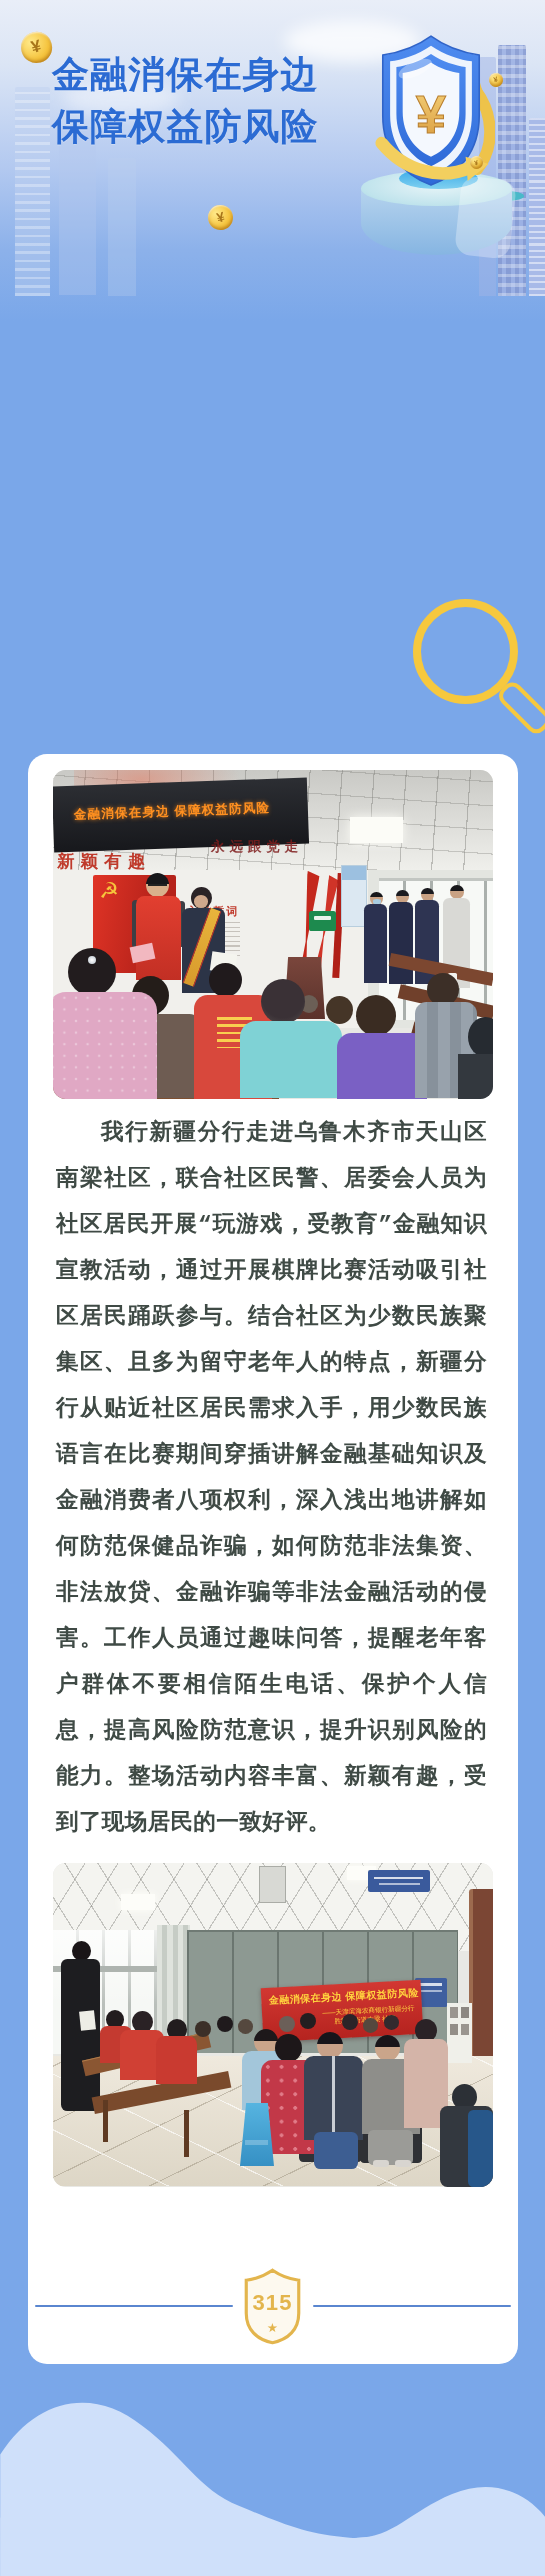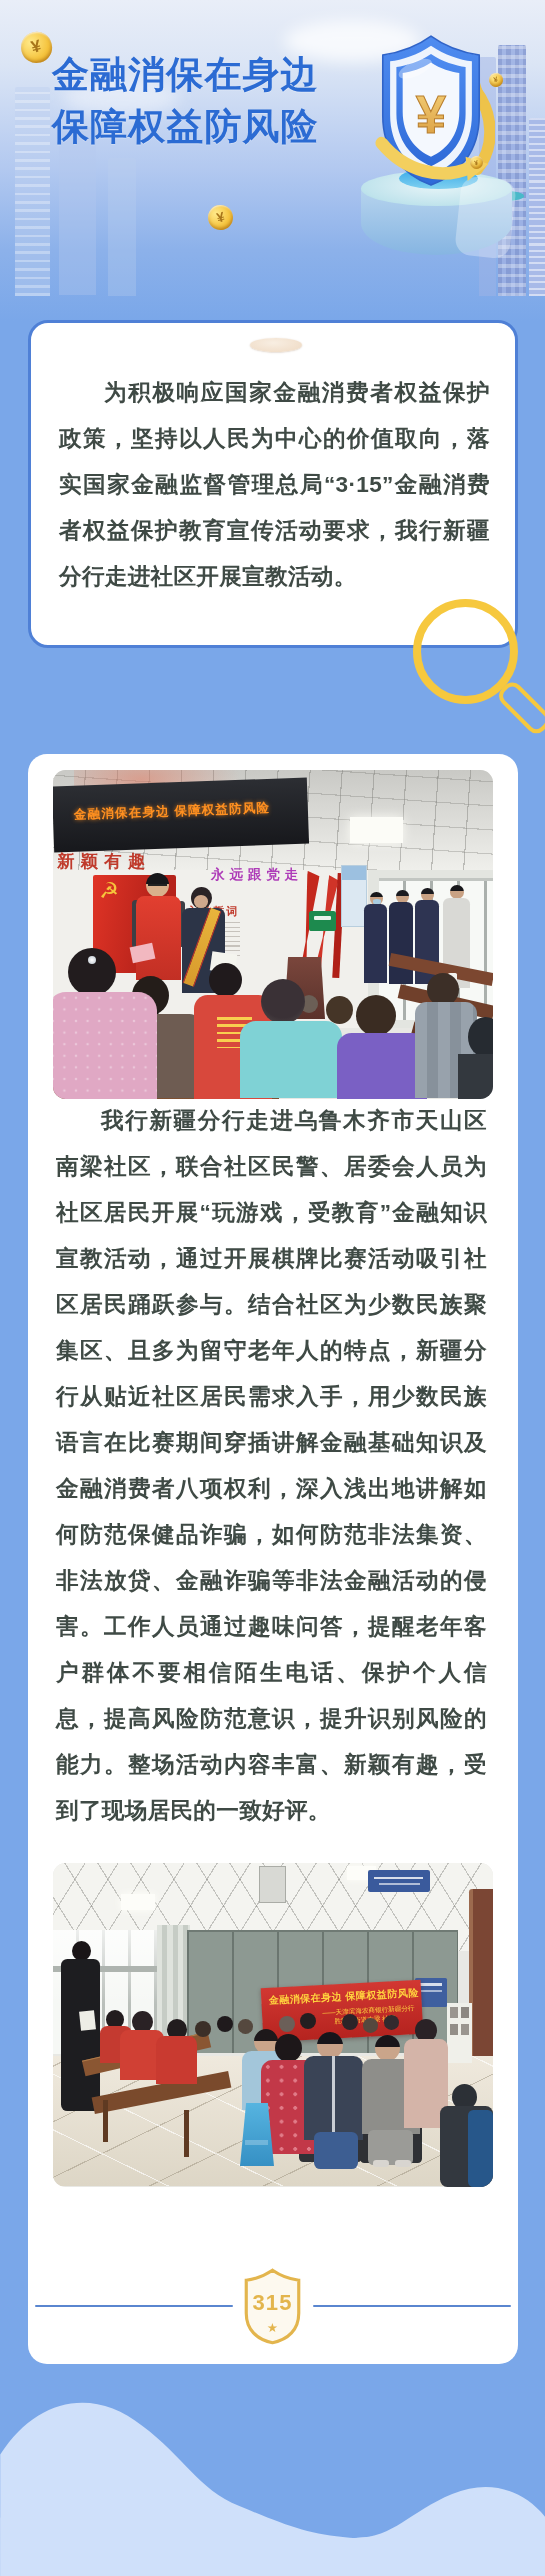--- a/index.html
+++ b/index.html
@@ -101,42 +101,38 @@
         <span>¥</span>
       </div>
     <div class="coin" style="left:470px;top:156px;width:12.6px;height:12.6px;font-size:6.8px;">
         <span>¥</span>
       </div>
 
     <h1 class="hero-title" style="top:54px;">金融消保在身边</h1>
     <h1 class="hero-title" style="top:106px;">保障权益防风险</h1>
   </div>
 
-  <section class="card intro">
-    <div class="tape"></div>
-    <p class="para" style="left:28px;top:47px;">为积极响应国家金融消费者权益保护政策，坚持以人民为中心的价值取向，落实国家金融监督管理总局“3·15”金融消费者权益保护教育宣传活动要求，我行新疆分行走进社区开展宣教活动。</p>
-  </section>
 
   <div class="mag-ring"></div>
   <div class="mag-handle"></div>
 
   <section class="card main">
 
     <div class="photo" style="top:16px;height:329px;">
       <div class="a" style="left:0;top:0;width:440px;height:102px;background-image:repeating-linear-gradient(94deg,rgba(125,125,120,.45) 0 1.1px,transparent 1.1px 32px),repeating-linear-gradient(4deg,rgba(125,125,120,.35) 0 1.1px,transparent 1.1px 24px),linear-gradient(180deg,#c9c9c5,#f0f0ec);"></div>
       <div class="a" style="left:21px;top:0;width:168px;height:47px;background:radial-gradient(ellipse at 40% 20%,rgba(225,120,95,.55),transparent 70%);"></div>
       <div class="a" style="left:297px;top:47px;width:53px;height:26px;background:#fcfcf7;box-shadow:0 0 11.6px rgba(255,255,250,.9);"></div>
       <div class="a" style="left:0;top:100px;width:440px;height:158px;background:#f1f0ec;"></div>
       <div class="a" style="left:315px;top:100px;width:125px;height:158px;background:#e3e5e0;"></div>
       <div class="a" style="left:326px;top:108px;width:115px;height:139px;background:repeating-linear-gradient(90deg,#f7f9f6 0 24px,#aab0ac 24px 27px);border-top:3.2px solid #c2c6c2;"></div>
       <div class="a" style="left:0;top:11.6px;width:255px;height:66px;background:linear-gradient(180deg,#2c2e33,#17181c);transform:rotate(-2deg);">
         <div class="led-text">金融消保在身边 保障权益防风险</div>
       </div>
       <div class="a" style="left:4.2px;top:79px;font-size:17.3px;font-weight:900;color:#bf3a2b;letter-spacing:6.3px;white-space:nowrap;">新颖有趣</div>
-      <div class="a" style="left:158px;top:96px;font-size:13.7px;color:#a21caf;letter-spacing:4.7px;font-weight:700;opacity:.85;white-space:nowrap;">永远跟党走</div>
+      <div class="a" style="left:158px;top:68px;font-size:13.7px;color:#7f1d1d;letter-spacing:4.7px;font-weight:700;opacity:.85;white-space:nowrap;">永远跟党走</div>
       <div class="a" style="left:40px;top:105px;width:83px;height:98px;background:linear-gradient(100deg,#e03426,#b5221a 70%);border-radius:2.1px;">
         <span class="a" style="left:6.3px;top:3.2px;font-size:22px;color:#f6c43c;">☭</span>
       </div>
       <div class="a" style="left:134px;top:134px;font-size:11px;color:#c03a2c;font-weight:800;letter-spacing:2.1px;white-space:nowrap;">入党誓词</div>
       <div class="a" style="left:132px;top:152px;width:55px;height:37px;background:repeating-linear-gradient(180deg,rgba(120,110,100,.5) 0 1.1px,transparent 1.1px 4.7px);opacity:.7;"></div>
       <div class="a" style="left:247px;top:101px;width:12.6px;height:141px;background:#c4281c;transform:rotate(6deg);clip-path:polygon(0 0,100% 3%,55% 50%,100% 97%,0 100%,45% 50%);"></div>
       <div class="a" style="left:265px;top:105px;width:10.5px;height:125px;background:#d03428;transform:rotate(10deg);clip-path:polygon(0 0,100% 3%,55% 50%,100% 97%,0 100%,45% 50%);"></div>
       <div class="a" style="left:282px;top:103px;width:6.8px;height:105px;background:#b02018;transform:rotate(3deg);"></div>
       <div class="a" style="left:256px;top:141px;width:27px;height:20px;background:#1d8a4e;border-radius:2.6px;">
         <div class="a" style="left:5.3px;top:4.7px;width:17px;height:4.2px;background:#eaf4ec;border-radius:1.1px;"></div>
@@ -190,21 +186,21 @@
       <div class="a" style="left:284px;top:263px;width:90px;height:66px;background:#7a60c4;border-radius:14.7px 14.7px 0 0;"></div>
       <div class="head" style="left:374px;top:203px;width:32px;height:33px;background:#3c2f27;"></div>
       <div class="a" style="left:362px;top:232px;width:62px;height:96px;background:repeating-linear-gradient(90deg,#98a2ac 0 11.6px,#87919b 11.6px 23px);border-radius:11.6px 11.6px 0 0;"></div>
       <div class="head" style="left:415px;top:247px;width:35px;height:40px;background:#262b31;"></div>
       <div class="a" style="left:405px;top:284px;width:47px;height:45px;background:#33383e;"></div>
       <div class="head" style="left:14.7px;top:178px;width:48px;height:48px;background:#221c1e;"></div>
       <div class="a" style="left:35px;top:186px;width:8.4px;height:8.4px;border-radius:50%;background:radial-gradient(circle,#fff,#b9c2cc);"></div>
       <div class="a" style="left:-6.3px;top:222px;width:110px;height:107px;background:#e0a8c4;background-image:radial-gradient(circle,rgba(255,255,255,.35) 1.1px,transparent 1.6px);background-size:11.6px 11.6px;border-radius:19px 19px 0 0;"></div>
     </div>
 
-    <p class="para" style="left:28px;top:344px;">我行新疆分行走进乌鲁木齐市天山区南梁社区，联合社区民警、居委会人员为社区居民开展“玩游戏，受教育”金融知识宣教活动，通过开展棋牌比赛活动吸引社区居民踊跃参与。结合社区为少数民族聚集区、且多为留守老年人的特点，新疆分行从贴近社区居民需求入手，用少数民族语言在比赛期间穿插讲解金融基础知识及金融消费者八项权利，深入浅出地讲解如何防范保健品诈骗，如何防范非法集资、非法放贷、金融诈骗等非法金融活动的侵害。工作人员通过趣味问答，提醒老年客户群体不要相信陌生电话、保护个人信息，提高风险防范意识，提升识别风险的能力。整场活动内容丰富、新颖有趣，受到了现场居民的一致好评。</p>
+    <p class="para" style="left:28px;top:356px;font-family:Liberation Mono, monospace;">我行新疆分行走进乌鲁木齐市天山区南梁社区，联合社区民警、居委会人员为社区居民开展“玩游戏，受教育”金融知识宣教活动，通过开展棋牌比赛活动吸引社区居民踊跃参与。结合社区为少数民族聚集区、且多为留守老年人的特点，新疆分行从贴近社区居民需求入手，用少数民族语言在比赛期间穿插讲解金融基础知识及金融消费者八项权利，深入浅出地讲解如何防范保健品诈骗，如何防范非法集资、非法放贷、金融诈骗等非法金融活动的侵害。工作人员通过趣味问答，提醒老年客户群体不要相信陌生电话、保护个人信息，提高风险防范意识，提升识别风险的能力。整场活动内容丰富、新颖有趣，受到了现场居民的一致好评。</p>
 
     <div class="photo" style="top:1109px;height:324px;">
       <div class="a" style="left:0;top:0;width:440px;height:88px;background-image:repeating-linear-gradient(58deg,rgba(120,120,115,.4) 0 1.1px,transparent 1.1px 28px),repeating-linear-gradient(-58deg,rgba(120,120,115,.4) 0 1.1px,transparent 1.1px 28px),linear-gradient(#f4f4f0,#f4f4f0);"></div>
       <div class="a" style="left:68px;top:30.5px;width:34px;height:16px;background:#fdfdf9;box-shadow:0 0 8.4px rgba(255,255,250,.95);"></div>
       <div class="a" style="left:294px;top:3.2px;width:29px;height:13.7px;background:#fdfdf9;box-shadow:0 0 7.4px rgba(255,255,250,.9);"></div>
       <div class="a" style="left:206px;top:3.2px;width:25px;height:35px;background:#d8d9d4;border:1.1px solid #aaaca6;"></div>
       <div class="a" style="left:0;top:67px;width:134px;height:124px;background:linear-gradient(180deg,rgba(255,255,255,.75),rgba(255,255,255,0) 60%),repeating-linear-gradient(90deg,#f6f8f5 0 23px,#b9bfba 23px 26px);"></div>
       <div class="a" style="left:0;top:103px;width:134px;height:6.3px;background:#aeb4af;"></div>
       <div class="a" style="left:104px;top:62px;width:33px;height:121px;background:repeating-linear-gradient(90deg,#dfe3dd 0 5.3px,#c6ccc5 5.3px 10.5px);border-radius:0 0 4.2px 4.2px;"></div>
       <div class="a" style="left:134px;top:67px;width:271px;height:121px;background:#8d9992;background-image:repeating-linear-gradient(90deg,rgba(55,65,60,.4) 0 1.6px,transparent 1.6px 45px);border-top:2.1px solid #6f7a74;"></div>

